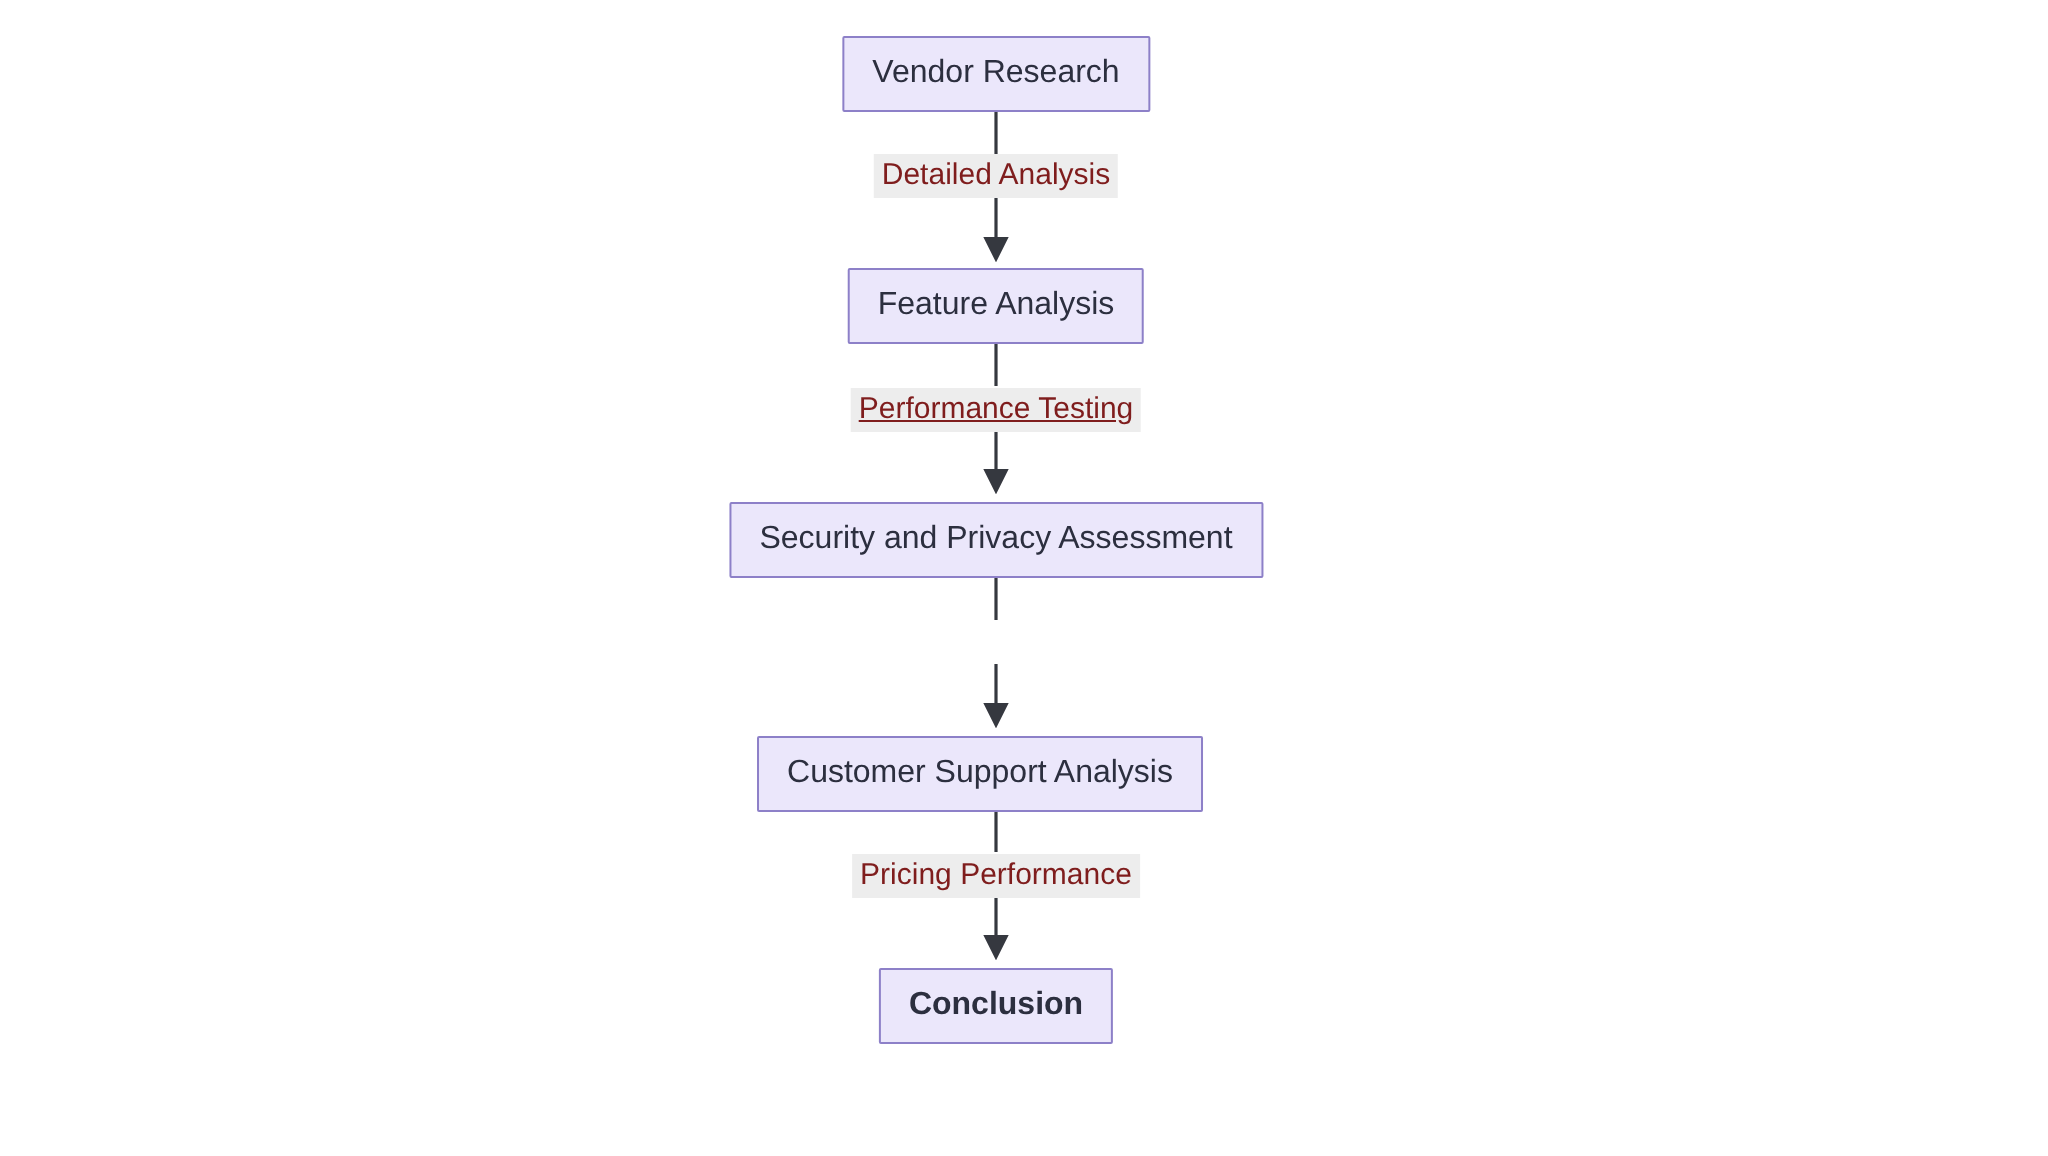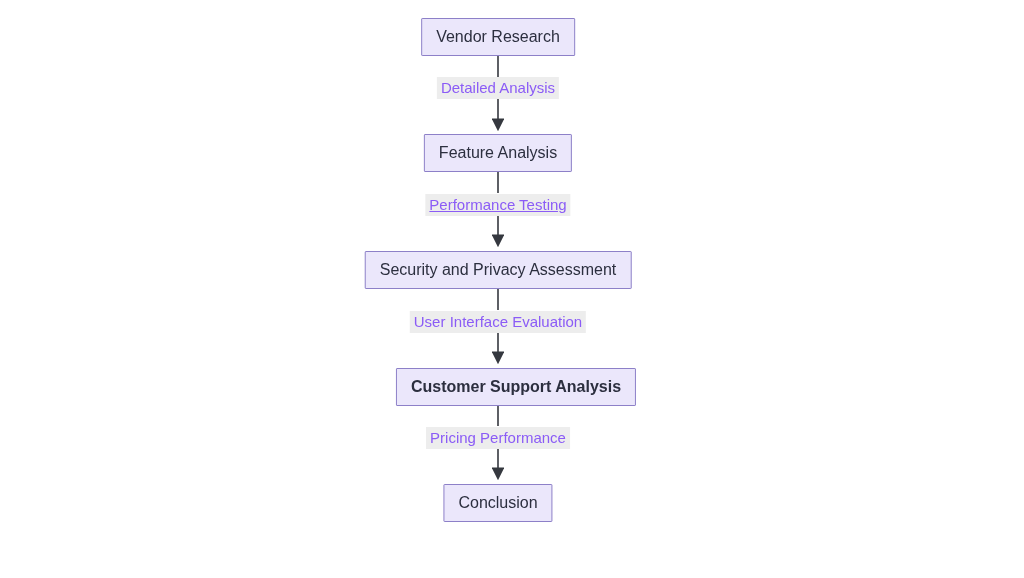--- a/index.html
+++ b/index.html
@@ -23,21 +23,21 @@
     border-radius: 1px;
     padding: 8px 14px;
     font-size: 16px;
     line-height: 20px;
     transform: translateX(-50%);
     white-space: nowrap;
   }
   .edge-label {
     position: absolute;
     background: #ededed;
-    color: #8b5cf6;
+    color: #7f1d1d;
     font-size: 15px;
     line-height: 18px;
     padding: 2px 4px;
     transform: translateX(-50%);
     white-space: nowrap;
   }
   svg.edges {
     position: absolute;
     left: 0;
     top: 0;
@@ -74,25 +74,24 @@
     <line x1="498" y1="406" x2="498" y2="426"></line>
     <line x1="498" y1="448" x2="498" y2="477" marker-end="url(#arrow)"></line>
   </svg>
 
   <div class="node" style="left:498px; top:18px;">Vendor Research</div>
 
   <div class="node" style="left:498px; top:251px;">Security and Privacy Assessment</div>
 
   <div class="node" style="left:498px; top:134px;">Feature Analysis</div>
 
-  <div class="node" style="left:516px; top:368px;font-weight:bold;">Customer Support Analysis</div>
+  <div class="node" style="left:490px; top:368px;">Customer Support Analysis</div>
 
-  <div class="node" style="left:498px; top:484px;">Conclusion</div>
+  <div class="node" style="left:498px; top:484px;font-weight:bold;">Conclusion</div>
 
   <div class="edge-label" style="left:498px; top:77px;">Detailed Analysis</div>
 
   <div class="edge-label" style="left:498px; top:194px;text-decoration:underline;">Performance Testing</div>
 
-  <div class="edge-label" style="left:498px; top:311px;">User Interface Evaluation</div>
 
   <div class="edge-label" style="left:498px; top:427px;">Pricing Performance</div>
 
 </div>
 
 </body></html>

